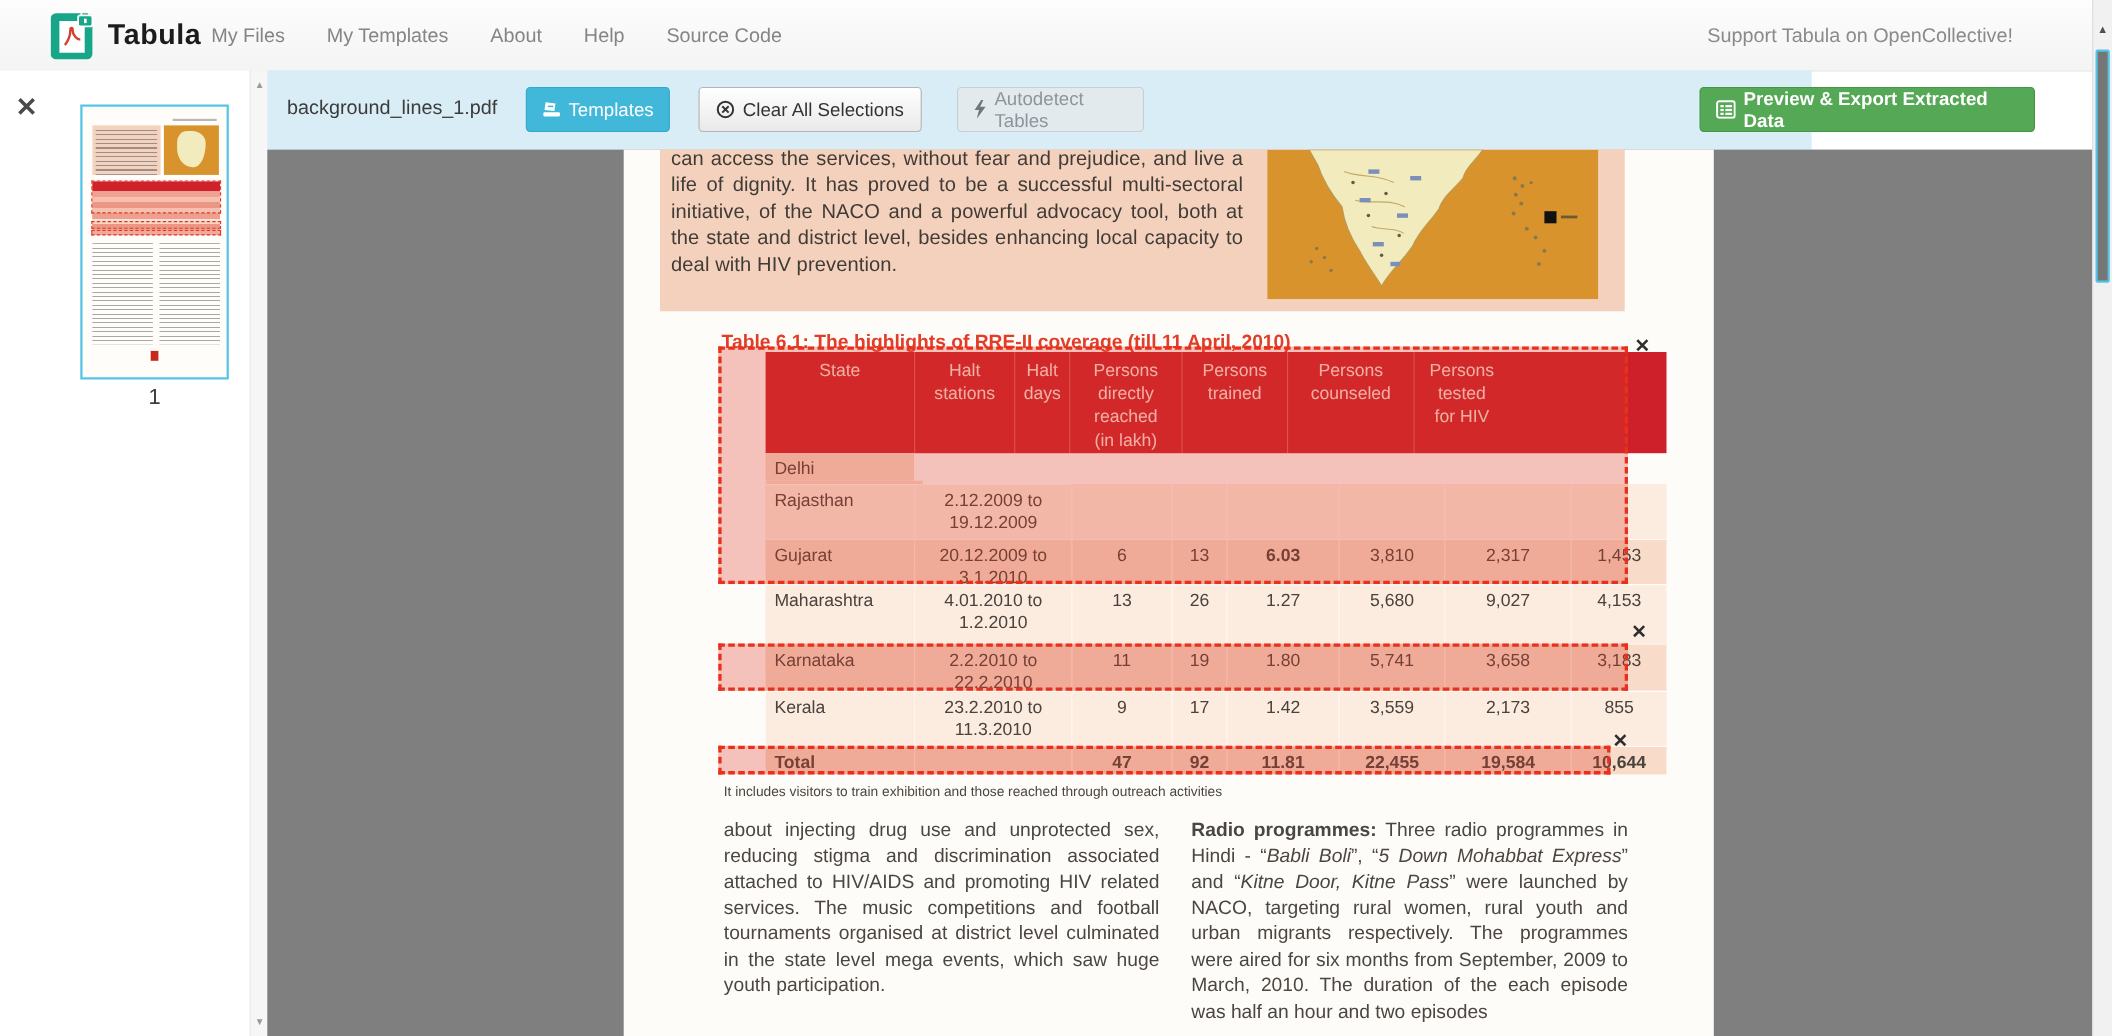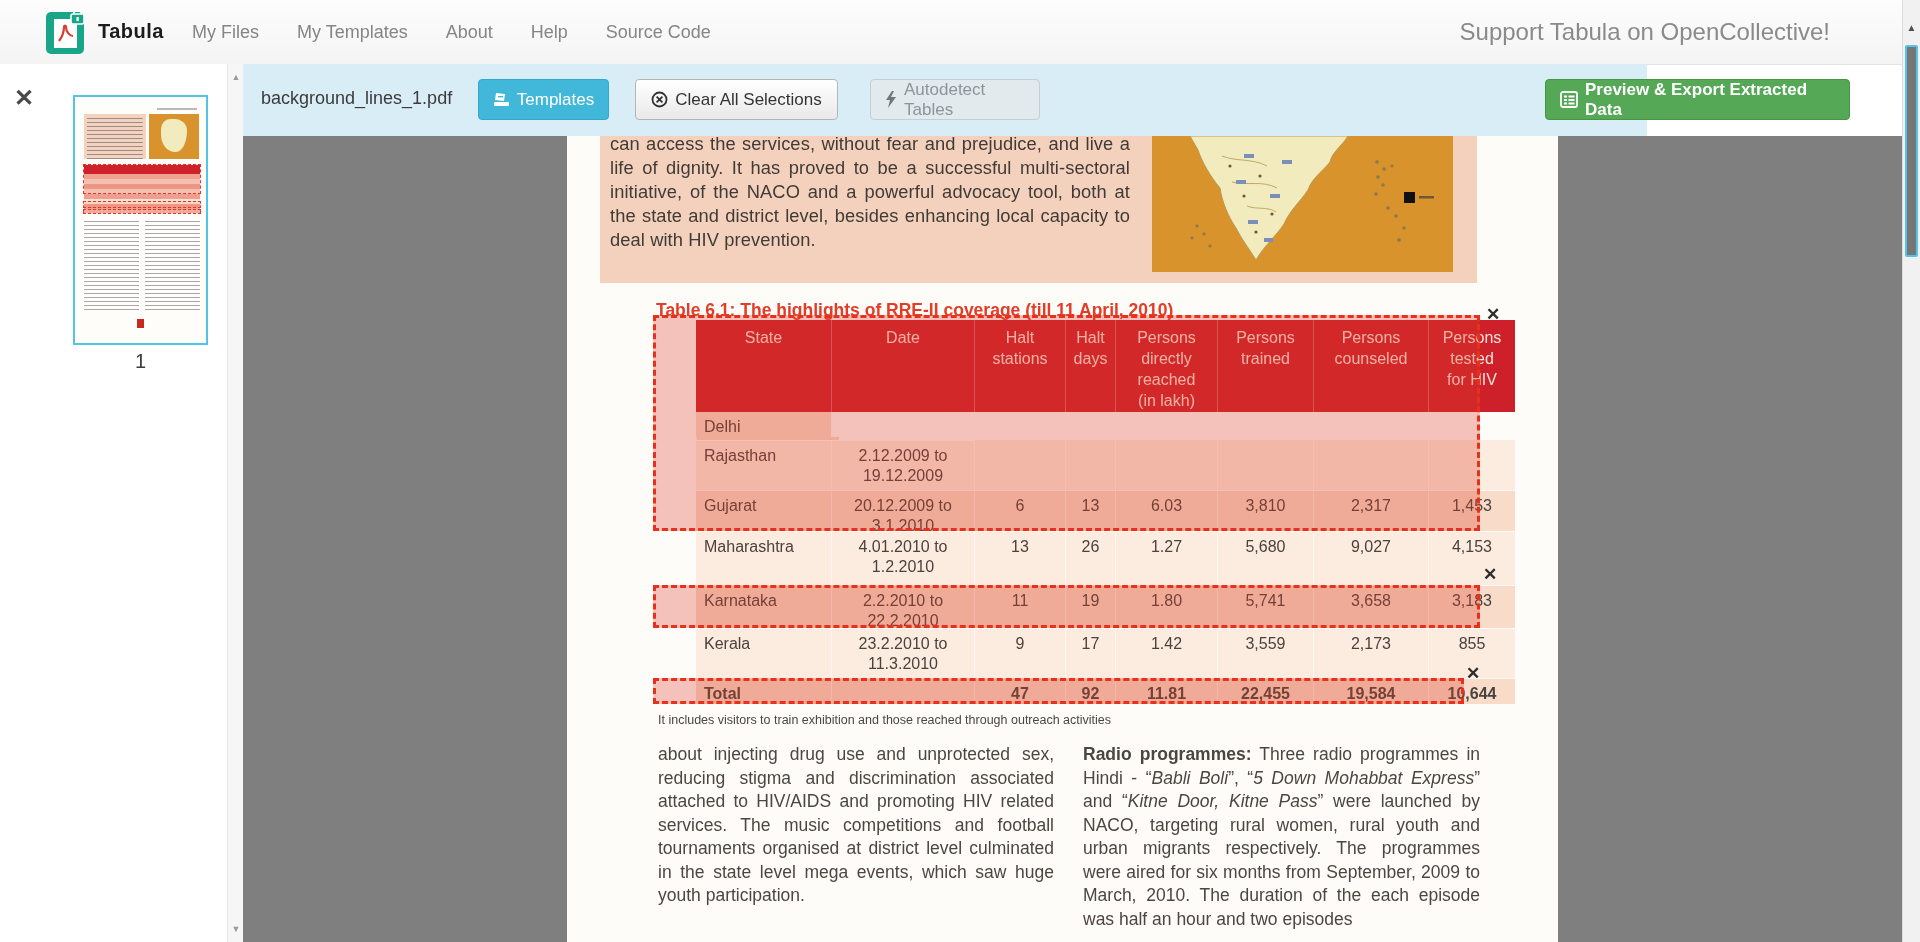--- a/index.html
+++ b/index.html
@@ -3,25 +3,25 @@
 <meta charset="utf-8">
 <style>
   html,body{margin:0;padding:0;background:#fff;}
   #app{position:relative;width:1920px;height:942px;overflow:hidden;
        font-family:"Liberation Sans",sans-serif;color:#333;}
 
   
   .navbar{position:absolute;left:0;top:0;width:1920px;height:64px;
           background:linear-gradient(#fdfdfd,#f4f4f4);border-bottom:1px solid #e4e4e4;}
   .brand{position:absolute;left:46px;top:8px;display:flex;align-items:center;gap:10px;cursor:pointer;}
-  .brand-title{font-size:20px;font-weight:bold;color:#1c1c1c;letter-spacing:.5px;}
+  .brand-title{font-size:26px;font-weight:bold;color:#1c1c1c;letter-spacing:.5px;}
   .nav-items{position:absolute;left:192px;top:0;height:64px;display:flex;align-items:center;gap:38px;}
   .nav-item{font-size:18px;color:#858585;cursor:pointer;white-space:nowrap;}
   .nav-support{position:absolute;right:90px;top:0;height:64px;display:flex;align-items:center;
-               font-size:24px;color:#8a8a8a;cursor:pointer;}
+               font-size:18px;color:#8a8a8a;cursor:pointer;}
 
   
   .vscroll{position:absolute;right:0;top:0;width:17px;height:942px;background:#f1f1f1;
            border-left:1px solid #dcdcdc;z-index:50;}
   .vscroll .arr{position:absolute;left:0;width:17px;text-align:center;font-size:10px;color:#4f4f4f;cursor:pointer;}
   .vscroll .thumb{position:absolute;left:2px;top:45px;width:13px;height:212px;background:#767676;border-radius:2px;cursor:pointer;}
 
   
   .sidebar{position:absolute;left:0;top:64px;width:227px;height:878px;background:#fff;}
   .file-close{position:absolute;left:14px;top:22px;font-size:24px;font-weight:bold;color:#4a4a4a;cursor:pointer;line-height:1;}
@@ -248,21 +248,20 @@
           <rect x="252" y="56" width="11" height="11" fill="#111"></rect>
           <rect x="267" y="60" width="15" height="2.5" fill="#6b5a33"></rect>
         </svg>
       </div>
 
       <div class="tbl-title">Table 6.1: The highlights of RRE-II coverage (till 11 April, 2010)</div>
 
       <div class="pdftable">
         <div class="thead">
           <div class="hcell" style="width:135px">State</div>
-          <div class="hcell" style="width:143px">Date</div>
           <div class="hcell" style="width:91px">Halt
 stations</div>
           <div class="hcell" style="width:50px">Halt
 days</div>
           <div class="hcell" style="width:102px">Persons
 directly
 reached
 (in lakh)</div>
           <div class="hcell" style="width:96px">Persons
 trained</div>
@@ -293,21 +292,21 @@
               <div class="tcell c5 nt vdark" style="width: 96px;"></div>
               <div class="tcell c6 nt vdark" style="width: 115px;"></div>
               <div class="tcell c7 nt vdark" style="width: 87px;"></div>
             </div>
             <div class="trow dark" style="height: 41px;">
               <div class="tcell c0" style="width: 135px;">Gujarat</div>
               <div class="tcell c1" style="width: 143px;">20.12.2009 to
 3.1.2010</div>
               <div class="tcell c2" style="width: 91px;">6</div>
               <div class="tcell c3" style="width: 50px;">13</div>
-              <div class="tcell c4" style="width: 102px;">6.03</div>
+              <div class="tcell c4" style="width: 102px; font-weight: bold;">6.03</div>
               <div class="tcell c5" style="width: 96px;">3,810</div>
               <div class="tcell c6" style="width: 115px;">2,317</div>
               <div class="tcell c7" style="width: 87px;">1,453</div>
             </div>
             <div class="trow light" style="height: 54px;">
               <div class="tcell c0" style="width: 135px;">Maharashtra</div>
               <div class="tcell c1" style="width: 143px;">4.01.2010 to
 1.2.2010</div>
               <div class="tcell c2" style="width: 91px;">13</div>
               <div class="tcell c3" style="width: 50px;">26</div>

